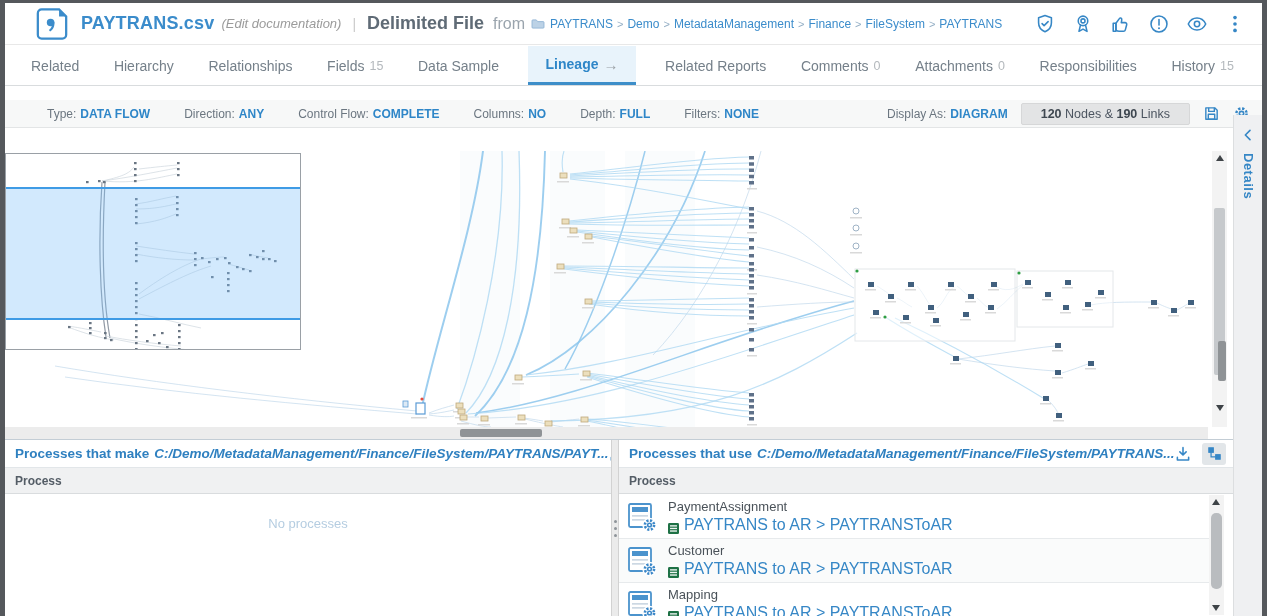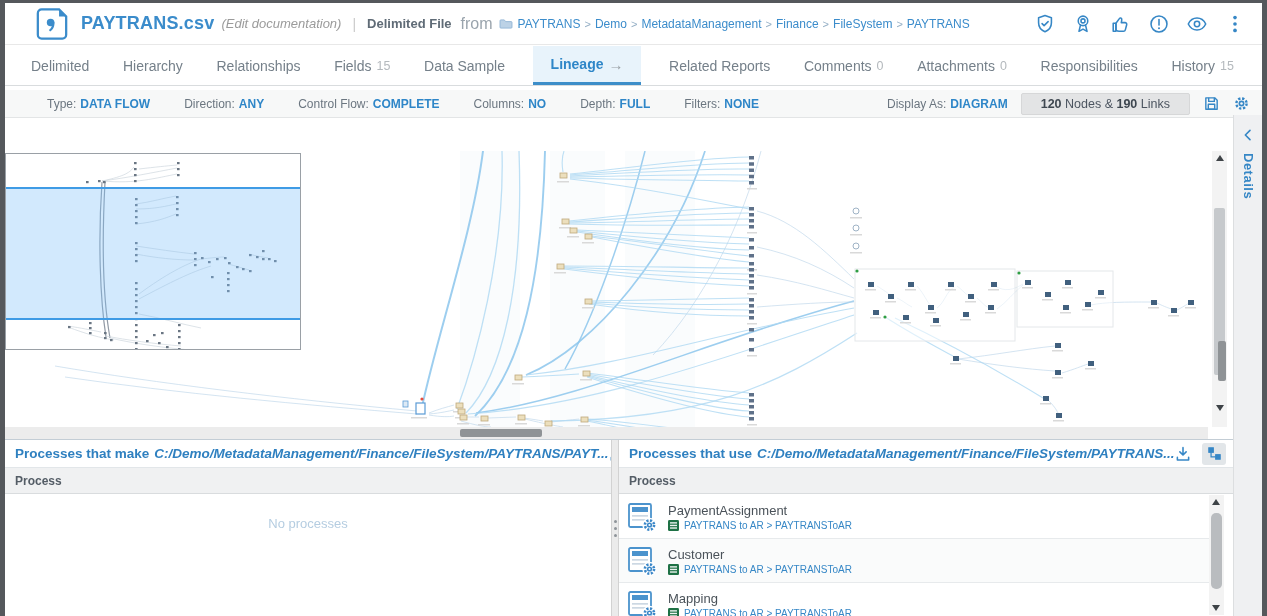--- a/index.html
+++ b/index.html
@@ -9,41 +9,41 @@
     border-left:5px solid #55585c; border-right:5px solid #55585c;
     border-top:3px solid #55585c; border-bottom:2px solid #55585c; }
 
   
   .hdr { position:absolute; left:0; top:0; width:100%; height:42px; background:#fff;
     border-bottom:1px solid #e8e8e8; display:flex; align-items:center; padding-left:30px; }
   .doc-ic { width:34px; height:34px; margin-right:12px; flex:0 0 auto; }
   .hdr h1 { font-size:18px; font-weight:700; color:#3b8ccb; letter-spacing:.2px; }
   .editdoc { font-size:13px; font-style:italic; color:#9b9b9b; margin-left:7px; cursor:pointer; }
   .hsep { color:#c9c9c9; margin:0 11px; font-size:14px; }
-  .ftype { font-size:13px; color:#5f6b76; font-weight:700; }
+  .ftype { font-size:18px; color:#5f6b76; font-weight:700; }
   .fromw { font-size:16px; color:#9aa4ad; margin:0 6px 0 9px; }
   .crumbs { font-size:12px; color:#3b8ccb; display:flex; align-items:center; gap:4px; white-space:nowrap; }
   .crumbs .c { cursor:pointer; }
   .crumbs .gt { color:#93aec5; font-size:11px; }
   .hicons { margin-left:auto; display:flex; align-items:center; gap:16px; padding-right:16px; color:#3687c6; }
   .hicons .ib { width:22px; height:22px; cursor:pointer; }
   svg.ic { display:block; width:100%; height:100%; }
 
   
   .tabs { position:absolute; left:0; top:43px; width:100%; height:40px; background:#fff;
     border-bottom:1px solid #d9dcde; display:flex; align-items:stretch;
     padding:0 22px 0 20px; justify-content:space-between; }
   .tab { display:flex; align-items:center; gap:5px; font-size:14px; color:#75808a;
     cursor:pointer; padding:0 6px; white-space:nowrap; }
   .tab .tb { color:#b4b9bd; font-size:12.5px; }
   .tab.active { background:#e8f3fb; color:#2e86c8; font-weight:700; border-bottom:3px solid #3d8ec9; padding:0 18px; }
   .tab.active .arrow { color:#9aa0a5; font-weight:400; font-size:15px; }
 
   
-  .fbar { position:absolute; left:0; top:87px; width:100%; height:28px; background:#f7f8f8;
+  .fbar { position:absolute; left:0; top:97px; width:100%; height:28px; background:#f7f8f8;
     border-bottom:1px solid #e3e5e6; display:flex; align-items:center; padding:0 12px 0 42px;
     font-size:12px; }
   .fitem { margin-right:34px; cursor:pointer; white-space:nowrap; }
   .fitem .fl { color:#6b7680; }
   .fitem .fv { color:#2e86c8; font-weight:700; margin-left:4px; }
   .fright { margin-left:auto; display:flex; align-items:center; gap:13px; }
   .nlbadge { background:#e3e4e5; border:1px solid #d6d7d8; border-radius:2px; padding:3px 19px;
     color:#4c5560; font-size:12.5px; white-space:nowrap; }
   .nlbadge b { font-weight:700; color:#3e4750; }
   .fico { width:17px; height:17px; color:#3687c6; cursor:pointer; }
@@ -110,21 +110,21 @@
   .ptools .picbg svg { width:15px; height:15px; color:#3687c6; }
   .colhdr { height:26px; background:#f0f1f2; border-bottom:1px solid #d9dcde; display:flex;
     align-items:center; padding:0 10px; font-size:12px; font-weight:700; color:#545d66; }
   .emptymsg { text-align:center; padding-top:22px; font-size:13px; color:#b5cde1; }
   .prow { height:44px; border-bottom:1px solid #e7eaec; display:flex; align-items:center;
     padding:0 8px; cursor:pointer; }
   .prow:nth-child(even) { background:#fafbfb; }
   .prow .pic32 { width:32px; height:32px; margin-right:9px; flex:0 0 auto; }
   .prow .meta { display:flex; flex-direction:column; gap:2px; }
   .prow .nm { font-size:13px; color:#4a5259; }
-  .prow .sub { display:flex; align-items:flex-end; gap:5px; font-size:10px; color:#3687c6; }
+  .prow .sub { display:flex; align-items:flex-end; gap:5px; font-size:16px; color:#3687c6; }
   .rowsclip { position:absolute; left:0; top:55px; right:24px; bottom:0; overflow:hidden; }
   .pvscroll { position:absolute; right:9px; top:55px; width:15px; bottom:2px; background:#f3f3f3; }
   .pvscroll .thumb { position:absolute; left:2px; width:11px; border-radius:5px; background:#b9bcbf; }
 </style>
 </head>
 <body>
 
 <div id="app">
 
   <div class="hdr">
@@ -197,21 +197,21 @@
             <circle cx="12" cy="5" r="2"></circle>
             <circle cx="12" cy="12" r="2"></circle>
             <circle cx="12" cy="19" r="2"></circle>
           </svg>
         </span>
     </div>
   </div>
 
   <nav class="tabs">
     <div class="tab">
-        <span>Delimited</span>
+        <span>Related</span>
       </div>
     <div class="tab">
         <span>Hierarchy</span>
       </div>
     <div class="tab">
         <span>Relationships</span>
       </div>
     <div class="tab">
         <span>Fields</span>
         <span class="tb">15</span>

